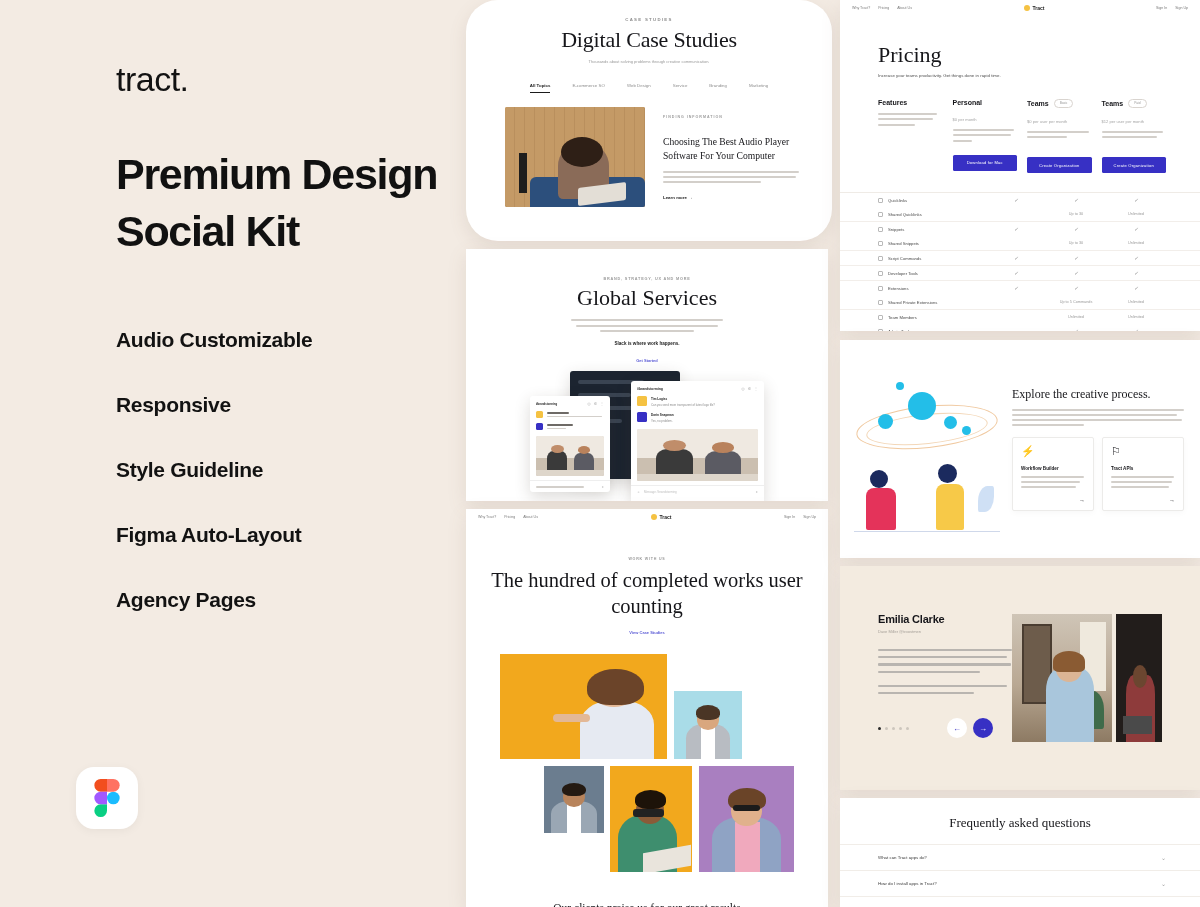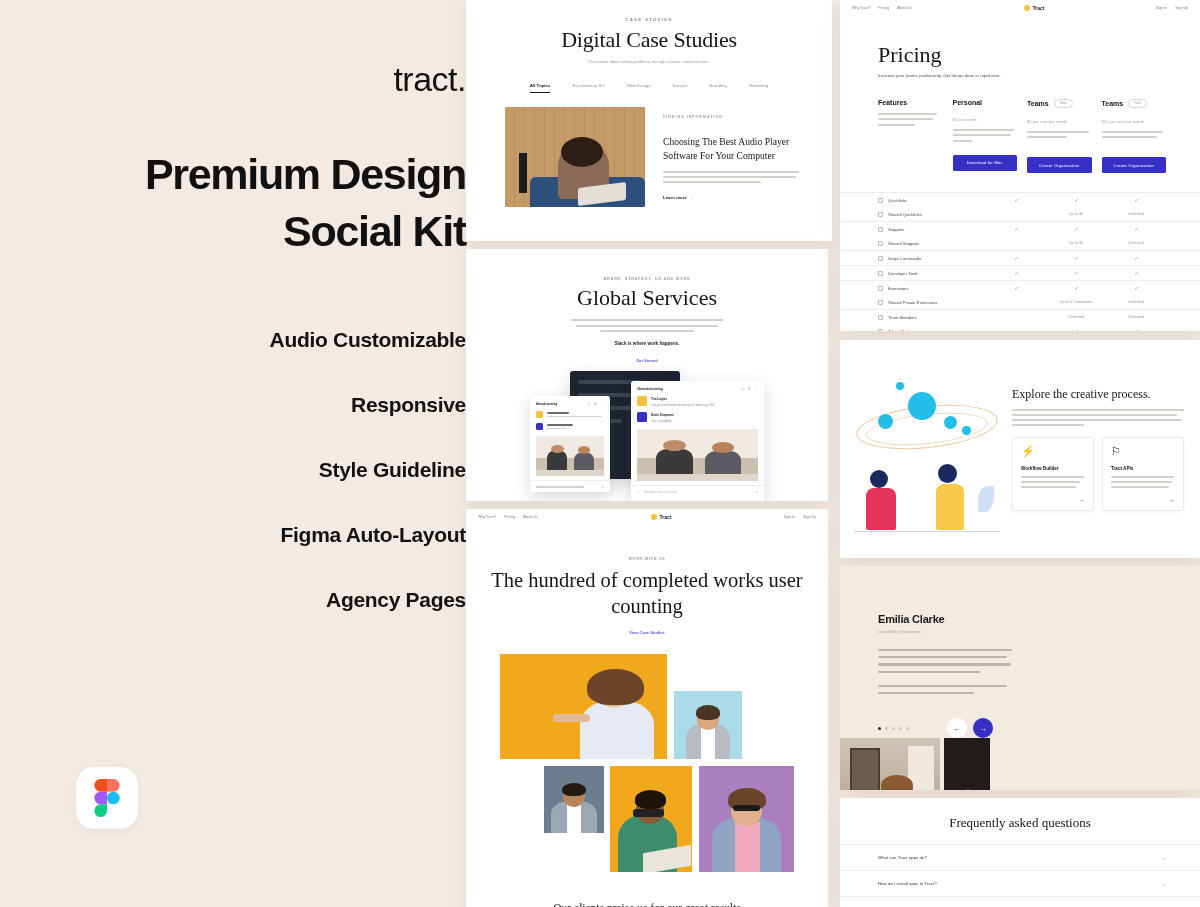--- a/index.html
+++ b/index.html
@@ -6,21 +6,21 @@
   body {
     width: 1200px; height: 907px;
     background: #F3EBE3;
     font-family: "Liberation Sans", sans-serif;
     overflow: hidden;
     position: relative;
   }
   .stage { position: absolute; inset: 0; }
 
   
-  .left { position: absolute; left: 0; top: 0; width: 466px; height: 907px; padding: 62px 0 0 116px; text-align: right; }
+  .left { position: absolute; left: 0; top: 0; width: 466px; height: 907px; padding: 62px 0 0 116px; }
   .brand { font-size: 34px; font-weight: 400; letter-spacing: -0.5px; color: #121212; line-height: 1; }
   .headline { margin-top: 50px; font-size: 43px; font-weight: 700; line-height: 1.33; letter-spacing: -1.3px; color: #111; max-width: 370px; }
   .badge-corp { margin-top: 32px; display: inline-block; background: #F5C242; color: #2B2213; font-weight: 700; font-size: 20px; letter-spacing: 0.6px; padding: 11px 26px 12px; border-radius: 40px; }
   .features { margin-top: 68px; display: flex; flex-direction: column; gap: 41px; }
   .feature { font-size: 21px; font-weight: 700; color: #121212; letter-spacing: -0.3px; }
   .figma-badge { position: absolute; left: 76px; top: 767px; width: 62px; height: 62px; background: #fff; border-radius: 18px; display: flex; align-items: center; justify-content: center; box-shadow: 0 2px 10px rgba(0,0,0,.05); }
   .figma-badge svg { width: 26px; height: 38px; }
 
   
   .col-mid { position: absolute; left: 466px; top: 0; width: 362px; height: 907px; }
@@ -31,21 +31,21 @@
   .mini-nav { display: flex; align-items: center; justify-content: space-between; padding: 5px 12px; font-size: 3.6px; color: #7a7a7a; }
   .mini-nav .grp { display: flex; gap: 8px; }
   .mini-logo { display: flex; align-items: center; gap: 3px; font-size: 5px; font-weight: 700; color: #1a1a1a; }
   .dot-logo { width: 6px; height: 6px; border-radius: 50%; background: #F5C242; display: inline-block; }
 
   .blurline { background: #b9b5b0; border-radius: 1px; display: block; }
   .blurline.lite { background: #d3cfca; }
   .blurline.dark { background: #6e6a66; }
 
   
-  #card-case { position: absolute; left: 0; top: 0; width: 366px; height: 241px; }
+  #card-case { position: absolute; left: 0; top: 0; width: 366px; height: 241px; border-radius: 32px; }
   .cs-kicker { text-align: center; margin-top: 17px; font-size: 4.3px; letter-spacing: 1.3px; color: #8d8d8d; font-weight: 700; }
   .cs-title { text-align: center; font-family: "Liberation Serif", serif; font-size: 22px; color: #16161a; margin-top: 5px; letter-spacing: -0.2px; }
   .cs-sub { text-align: center; font-size: 4px; color: #9a9a9a; margin-top: 6px; }
   .cs-tabs { display: flex; justify-content: center; gap: 22px; margin-top: 19px; font-size: 4.4px; color: #8e8e8e; }
   .cs-tabs .on { color: #1b1b1b; font-weight: 700; border-bottom: 1.2px solid #1b1b1b; padding-bottom: 4px; }
   .cs-body { display: flex; gap: 18px; padding: 14px 33px 0 39px; }
   .cs-photo { width: 140px; height: 100px; border-radius: 2px; position: relative; overflow: hidden; background: linear-gradient(160deg,#c69a63 0%,#a9793f 45%,#7d5b34 100%); flex: none; }
   .cs-photo .wall { position: absolute; inset: 0; background: repeating-linear-gradient(90deg,#c49a66 0 9px,#b98f5d 9px 10px); }
   .cs-photo .sofa { position: absolute; left: 18%; bottom: 0; width: 82%; height: 30%; background: #2c4f7c; border-radius: 6px 6px 0 0; }
   .cs-photo .person { position: absolute; left: 38%; bottom: 8%; width: 36%; height: 55%; background: #8a6b58; border-radius: 40% 40% 10% 10%; }
@@ -149,21 +149,21 @@
   .il-torso-r { position: absolute; bottom: 0; left: 4px; width: 30px; height: 42px; background: #E4335A; border-radius: 8px 8px 2px 2px; }
   .il-legs-r { position: absolute; bottom: 0; left: 8px; width: 22px; height: 16px; background: #E4335A; }
   .il-head-r { position: absolute; top: 0; left: 8px; width: 18px; height: 18px; background: #1b2a5e; border-radius: 50%; }
   .il-torso-y { position: absolute; bottom: 0; left: 4px; width: 28px; height: 46px; background: #F7C948; border-radius: 8px 8px 2px 2px; }
   .il-head-y { position: absolute; top: 0; left: 6px; width: 19px; height: 19px; background: #1b2a5e; border-radius: 50%; }
   .il-ground { position: absolute; left: 14px; bottom: 26px; width: 146px; height: 1.4px; background: #cfd8ea; }
   .il-leaf { position: absolute; right: 18px; bottom: 46px; width: 16px; height: 26px; background: #cfe0f5; border-radius: 60% 10% 60% 10%; }
 
   
   #card-testi { position: absolute; left: 0; top: 566px; width: 360px; height: 224px; background: #F3EBE0; }
-  .ts-wrap { display: flex; height: 100%; flex-direction: column; }
+  .ts-wrap { display: flex; height: 100%; }
   .ts-left { width: 172px; padding: 47px 0 0 38px; }
   .ts-name { font-size: 11px; font-weight: 700; color: #16161a; letter-spacing: -.2px; }
   .ts-role { font-size: 4px; color: #a6a099; margin-top: 4px; }
   .ts-quote { margin-top: 15px; display: flex; flex-direction: column; gap: 5px; }
   .ts-quote2 { margin-top: 12px; display: flex; flex-direction: column; gap: 5px; }
   .ts-ctrl { display: flex; align-items: center; gap: 38px; margin-top: 24px; }
   .ts-dots { display: flex; gap: 4px; align-items: center; }
   .ts-dot { width: 3px; height: 3px; border-radius: 50%; background: #cdc6bd; }
   .ts-dot.on { background: #2a2a2a; }
   .ts-btns { display: flex; gap: 6px; }

